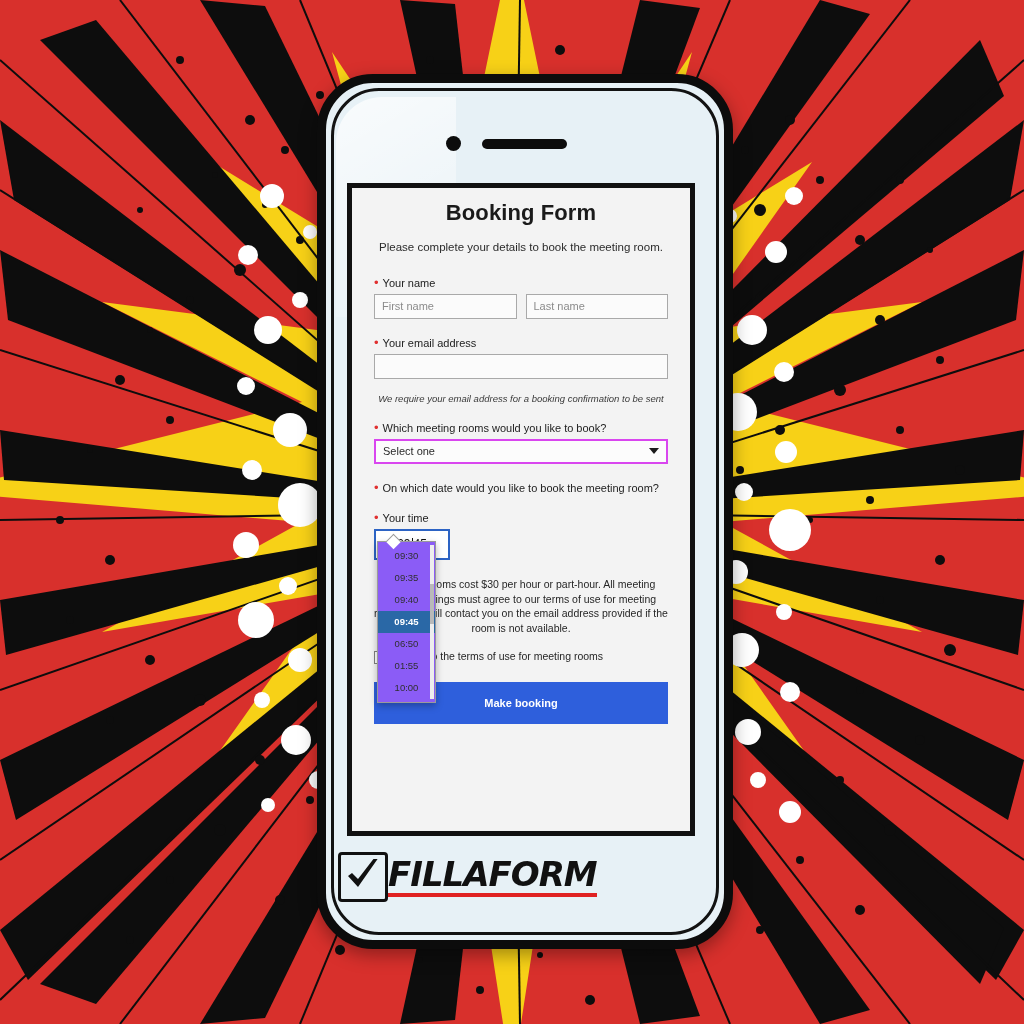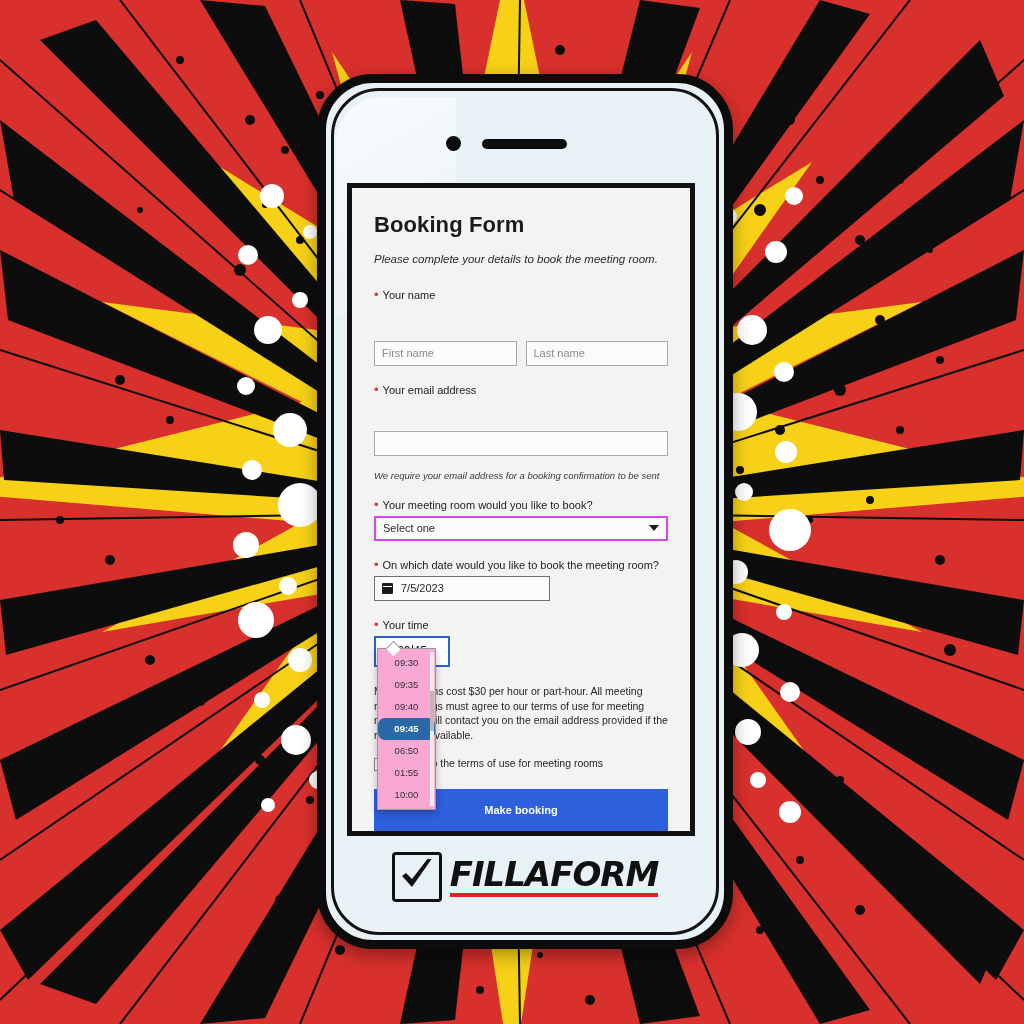--- a/index.html
+++ b/index.html
@@ -20,63 +20,63 @@
      border:3px solid #121212;pointer-events:none;}
   .phone-gloss{position:absolute;left:10px;top:14px;width:120px;height:220px;
      background:linear-gradient(150deg,rgba(255,255,255,.75),rgba(255,255,255,0));
      border-radius:46px 0 80px 0;pointer-events:none;}
   .camera{position:absolute;left:120px;top:53px;width:15px;height:15px;border-radius:50%;background:#0c0c0c;}
   .speaker{position:absolute;left:156px;top:56px;width:85px;height:10px;border-radius:6px;background:#0c0c0c;}
 
   
   #screen{position:absolute;left:21px;top:100px;width:338px;height:643px;
      background:#f4f4f4;border:5px solid #111;overflow:hidden;}
-  .screen-inner{position:absolute;inset:0;background:#f3f3f3;padding:24px 22px 0 22px;box-sizing:border-box;}
+  .screen-inner{position:absolute;inset:0;background:#f3f3f3;padding:12px 22px 0 22px;box-sizing:border-box;text-align:center;}
 
   
   .form-title{font-size:22px;font-weight:bold;color:#1a1a1a;margin:0 0 13px 0;letter-spacing:.1px;}
-  .form-intro{font-size:11.5px;color:#2b2b2b;line-height:1.45;margin:0 0 20px 0;font-style:italic;}
+  .form-intro{font-size:11.5px;color:#2b2b2b;line-height:1.45;margin:0 0 20px 0;}
   .field{margin-bottom:17px;}
   .flabel{font-size:11px;color:#222;margin-bottom:5px;display:flex;align-items:baseline;gap:4px;}
   .req{color:#e03030;font-size:13px;line-height:1;}
   .inputrow{display:flex;gap:9px;}
   .inp{height:25px;border:1px solid #a9a9a9;background:#fbfbfb;font-size:11px;color:#8b8b8b;
-     display:flex;align-items:center;padding:0 7px;box-sizing:border-box;font-family:"Liberation Sans",sans-serif;margin-top:35px;}
+     display:flex;align-items:center;padding:0 7px;box-sizing:border-box;font-family:"Liberation Sans",sans-serif;}
   .inp.half{flex:1;}
   .inp.full{width:100%;}
   .helper{font-size:9.5px;font-style:italic;color:#3a3a3a;margin-top:14px;}
   .select{height:25px;border:2px solid #d946ef;background:#fcfcfc;font-size:11px;color:#2a2a2a;
      display:flex;align-items:center;justify-content:space-between;padding:0 7px;box-sizing:border-box;}
   .caret{width:0;height:0;border-left:5px solid transparent;border-right:5px solid transparent;border-top:6px solid #1b1b1b;}
   .datebox{height:25px;width:60%;border:1px solid #6f6f6f;background:#fcfcfc;font-size:11px;color:#1f1f1f;
      display:flex;align-items:center;gap:8px;padding:0 7px;box-sizing:border-box;}
   .cal-ico{width:11px;height:11px;background:#1b1b1b;position:relative;border-radius:1px;}
   .cal-ico:before{content:"";position:absolute;left:1px;right:1px;top:3px;height:1px;background:#fcfcfc;}
   .timebox{position:relative;width:72px;height:27px;border:2px solid #2c63c4;background:#fff;
      display:flex;align-items:center;justify-content:center;font-size:12px;color:#111;}
   .tcursor{display:inline-block;width:1px;height:13px;background:#111;margin:0 1px;}
 
   
-  .ddl{position:absolute;left:3px;top:30px;width:57px;background:#f9a8d4;border:1px solid #9a9a9a;
+  .ddl{position:absolute;left:3px;top:30px;width:57px;background:#8b5cf6;border:1px solid #9a9a9a;
      box-shadow:0 3px 7px rgba(0,0,0,.28);z-index:40;padding:3px 0 3px 0;}
   .ddl:before{content:"";position:absolute;left:10px;top:-6px;width:10px;height:10px;background:#fff;
      border-left:1px solid #9a9a9a;border-top:1px solid #9a9a9a;transform:rotate(45deg);}
   .ddopt{height:22px;display:flex;align-items:center;justify-content:center;font-size:9.5px;color:#2f2f2f;}
-  .ddopt.sel{background:#2a68a6;color:#fff;font-weight:bold;border-radius:7px;}
+  .ddopt.sel{background:#2a68a6;color:#fff;font-weight:bold;}
   .ddscroll{position:absolute;right:1px;top:3px;bottom:3px;width:4px;background:#ededed;}
   .ddthumb{position:absolute;right:1px;top:42px;width:4px;height:40px;background:#b9b9b9;}
 
   .terms{font-size:10.5px;color:#262626;line-height:1.42;margin:0;}
   .checkrow{display:flex;align-items:flex-start;gap:6px;margin-top:14px;font-size:10.5px;color:#262626;}
   .cbox{width:11px;height:11px;border:1px solid #808080;background:#fff;flex:0 0 auto;margin-top:1px;}
   .submit{margin-top:18px;width:100%;height:42px;background:#2e5fdc;color:#fff;font-size:11px;font-weight:bold;
      display:flex;align-items:center;justify-content:center;border:0;}
 
   
-  .logo{position:absolute;left:0;right:0;bottom:38px;display:flex;align-items:center;justify-content:center;gap:8px;}
+  .logo{position:absolute;left:12px;right:0;bottom:38px;display:flex;align-items:center;justify-content:flex-start;}
   .logo-box{width:44px;height:44px;border:3px solid #111;border-radius:4px;position:relative;background:transparent;}
   .tick{position:absolute;left:4px;top:4px;width:36px;height:34px;}
   .logo-word{position:relative;}
   .logo-text{font-family:"DejaVu Sans",sans-serif;font-weight:bold;font-style:italic;font-size:34px;
       color:#111;letter-spacing:-1px;line-height:1;}
   .logo-rule{height:4px;background:#e02222;margin-top:2px;width:100%;}
 </style>
 </head>
 <body>
 
@@ -283,36 +283,32 @@
             <span class="req">•</span>
             <span>Your email address</span>
           </div>
           <div class="inp full"></div>
           <div class="helper">We require your email address for a booking confirmation to be sent</div>
         </div>
 
         <div class="field">
           <div class="flabel">
             <span class="req">•</span>
-            <span>Your meeting room would you like to book?</span>
+            <span>Which meeting rooms would you like to book?</span>
           </div>
           <div class="select">
             <span>Select one</span>
             <span class="caret"></span>
           </div>
         </div>
 
         <div class="field">
           <div class="flabel">
             <span class="req">•</span>
             <span>On which date would you like to book the meeting room?</span>
-          </div>
-          <div class="datebox">
-            <span class="cal-ico"></span>
-            <span>7/5/2023</span>
           </div>
         </div>
 
         <div class="field" style="position:relative;">
           <div class="flabel">
             <span class="req">•</span>
             <span>Your time</span>
           </div>
           <div class="timebox">
             <span>09</span>

